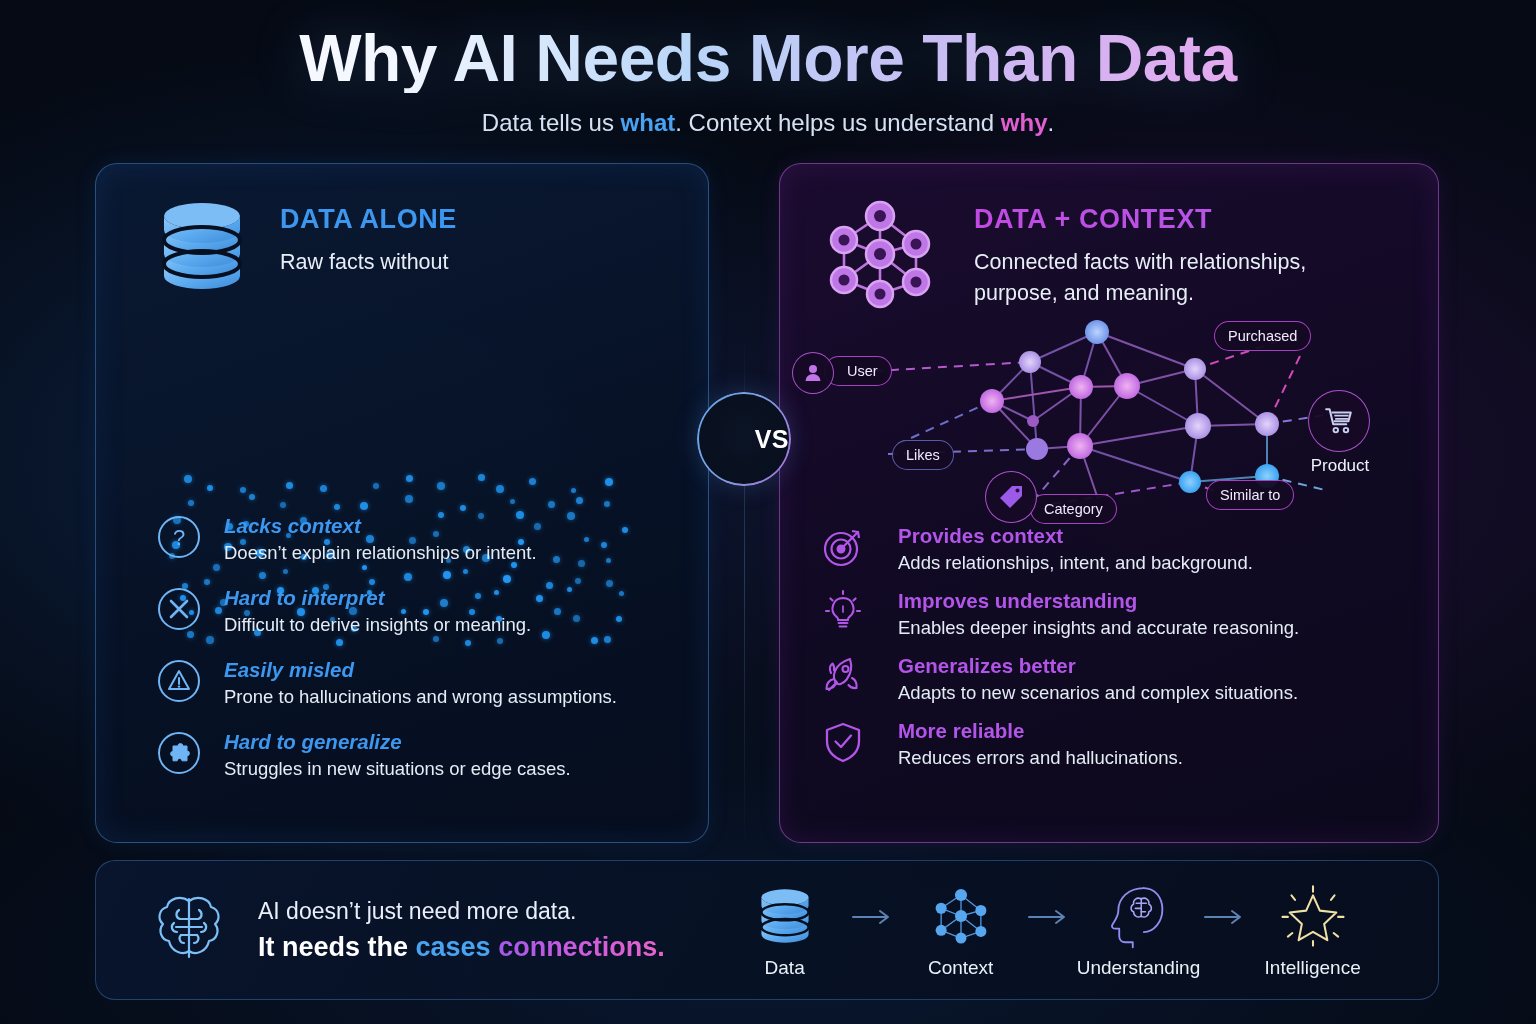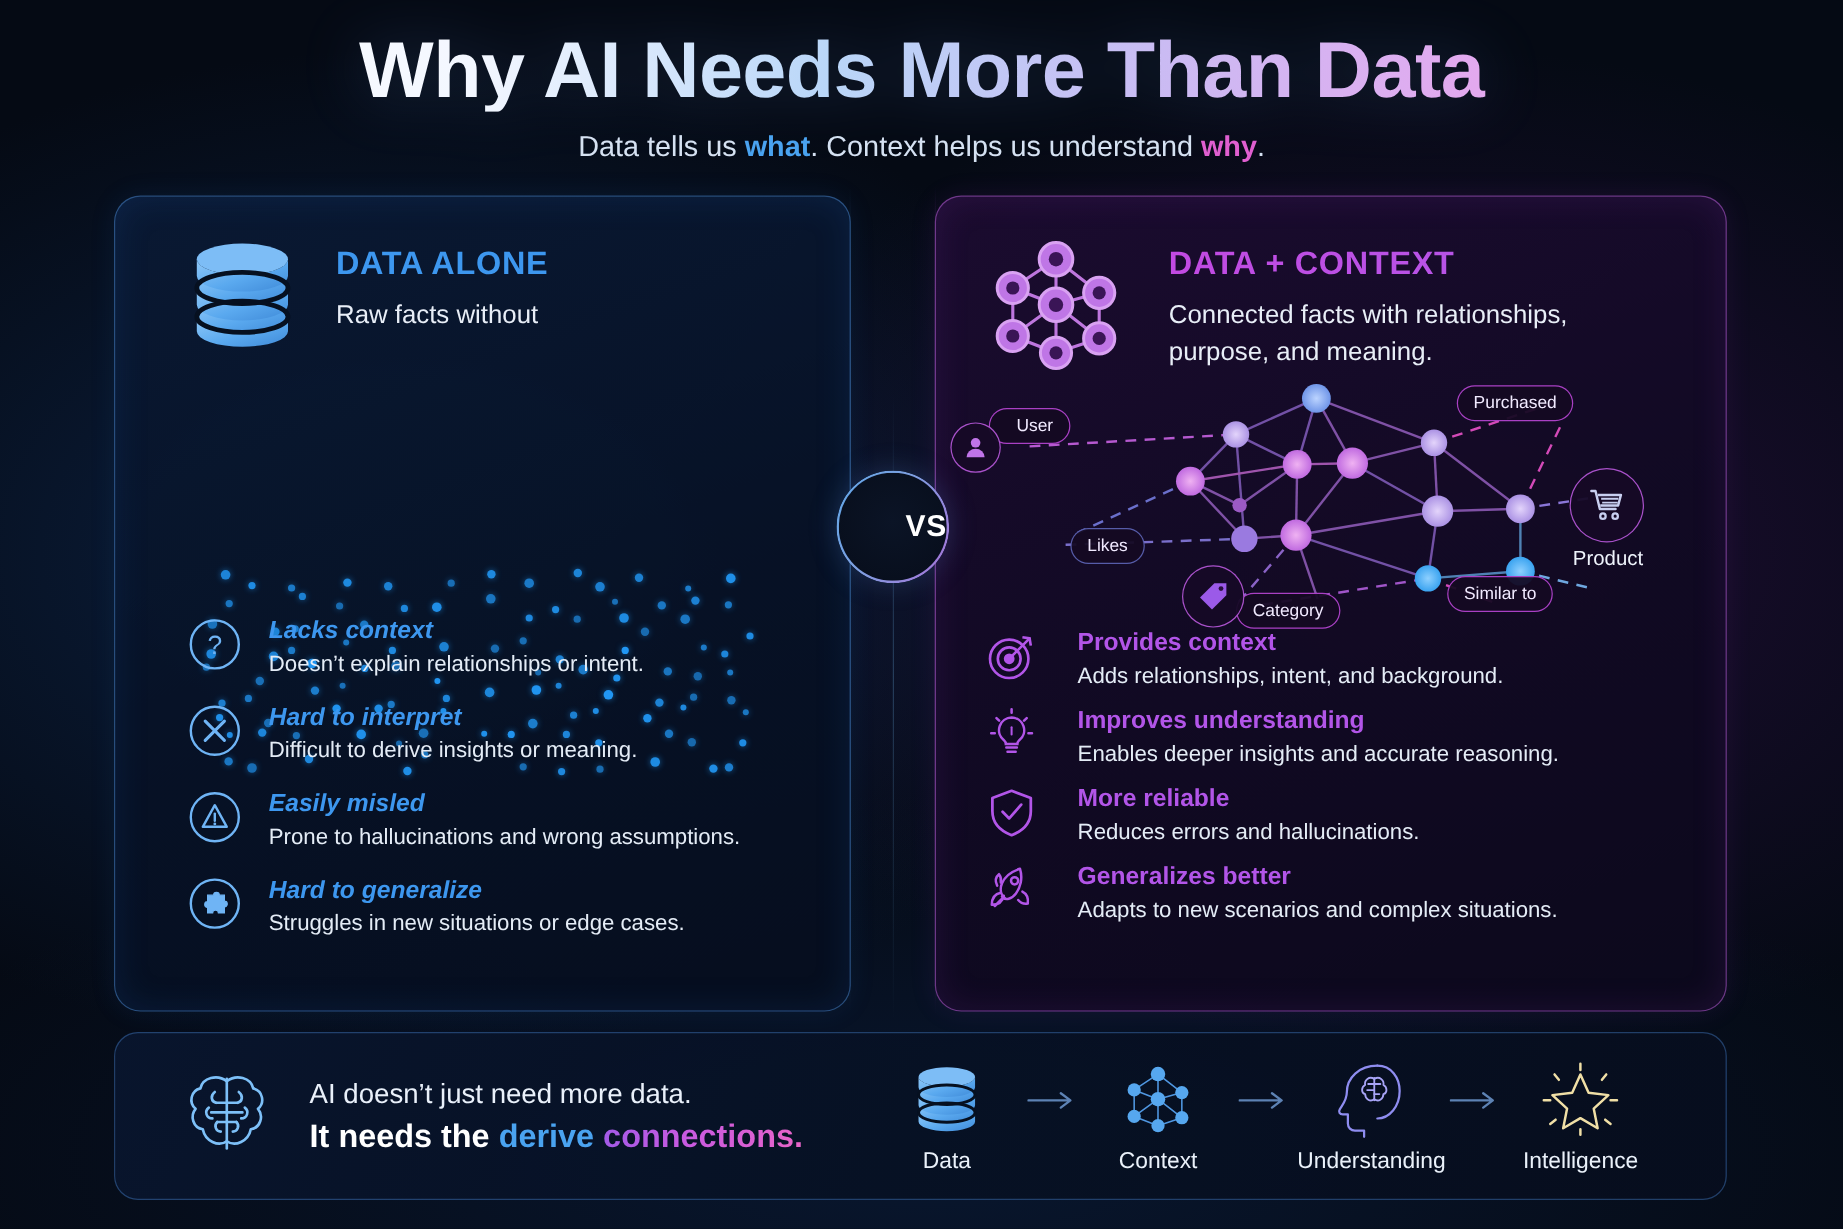--- a/index.html
+++ b/index.html
@@ -462,21 +462,21 @@
         <circle cx="410" cy="178" r="11" fill="url(#nc)"></circle>
       </g>
     </svg>
 
     <div class="nodecircle p" style="left:12px; top:48px; width:42px; height:42px; z-index:3;">
       <svg width="22" height="22" viewBox="0 0 22 22">
         <circle cx="11" cy="7" r="4" fill="#c074e8"></circle>
         <path d="M3.5 19 a7.5 7 0 0 1 15 0 Z" fill="#c074e8"></path>
       </svg>
     </div>
-    <div class="chip p" style="left:44px; top:36px; padding-left:22px; z-index:2;text-align:right;">
+    <div class="chip p" style="left:44px; top:52px; padding-left:22px; z-index:2;text-align:right;">
       <span>User</span>
     </div>
 
     <div class="chip p" style="left:434px; top:17px;">
       <span>Purchased</span>
     </div>
 
     <div class="chip b" style="left:112px; top:136px;">
       <span>Likes</span>
     </div>
@@ -537,44 +537,44 @@
         </svg>
       </span>
       <div class="bt">
         <h4>Improves understanding</h4>
         <p>Enables deeper insights and accurate reasoning.</p>
       </div>
     </div>
 
     <div class="bullet">
       <span class="bi">
-        <svg width="46" height="46" viewBox="0 0 46 46" fill="none" stroke="#b255e8" stroke-width="2.3" stroke-linecap="round" stroke-linejoin="round">
-          <path d="M23 5 L39 11 v11 c0 10 -7 16.5 -16 20 c-9 -3.5 -16 -10 -16 -20 V11 Z"></path>
-          <path d="M15.5 22.5 L21 28 L31 16.5"></path>
-        </svg>
-      </span>
-      <div class="bt">
-        <h4>More reliable</h4>
-        <p>Reduces errors and hallucinations.</p>
-      </div>
-    </div>
-
-    <div class="bullet">
-      <span class="bi">
         <svg width="46" height="46" viewBox="0 0 46 46" fill="none" stroke="#b255e8" stroke-width="2.1" stroke-linecap="round" stroke-linejoin="round">
           <path d="M18 30 C10 24 14 10 30 5 C35 21 21 36 15 28"></path>
           <circle cx="25.5" cy="15" r="3"></circle>
           <path d="M16.5 28.5 L9 36 M14 25 C9 26 6.5 30 6.5 35 c5 0 9 -2.5 10 -7.5"></path>
           <path d="M32 24 c4 2 5 6 4.5 10 -3 .5 -6 -.5 -8 -3"></path>
           <path d="M11 19 c-2 -4 -1 -7.5 1.5 -9.5 1.5 2 2 4.5 1.5 7"></path>
         </svg>
       </span>
       <div class="bt">
         <h4>Generalizes better</h4>
         <p>Adapts to new scenarios and complex situations.</p>
+      </div>
+    </div>
+
+    <div class="bullet">
+      <span class="bi">
+        <svg width="46" height="46" viewBox="0 0 46 46" fill="none" stroke="#b255e8" stroke-width="2.3" stroke-linecap="round" stroke-linejoin="round">
+          <path d="M23 5 L39 11 v11 c0 10 -7 16.5 -16 20 c-9 -3.5 -16 -10 -16 -20 V11 Z"></path>
+          <path d="M15.5 22.5 L21 28 L31 16.5"></path>
+        </svg>
+      </span>
+      <div class="bt">
+        <h4>More reliable</h4>
+        <p>Reduces errors and hallucinations.</p>
       </div>
     </div>
 
   </div>
 </div>
 
 <div class="bottom">
 
   <div class="bl">
     <span>
@@ -582,21 +582,21 @@
         <path d="M39 10 v58"></path>
         <path d="M39 12 C31 6 19 9 17 18 C9 20 7 30 13 35 C8 41 11 51 19 52 C21 62 32 67 39 62"></path>
         <path d="M39 12 C47 6 59 9 61 18 C69 20 71 30 65 35 C70 41 67 51 59 52 C57 62 46 67 39 62"></path>
         <path d="M29 21 C25 24 26 29 30 30 M24 34 C20 37 22 43 27 43 M31 46 C28 49 30 54 34 54"></path>
         <path d="M49 21 C53 24 52 29 48 30 M54 34 C58 37 56 43 51 43 M47 46 C50 49 48 54 44 54"></path>
         <path d="M30 30 L39 30 M39 38 L26 38 M39 46 L31 46 M48 30 L39 30 M39 38 L52 38 M39 46 L47 46"></path>
       </svg>
     </span>
     <div class="txt">
       <h3>AI doesn’t just need more data.</h3>
-      <h2><span>It needs the </span><span class="bblue">derive</span><span class="bgrad"> connections.</span></h2>
+      <h2><span>It needs the </span><span class="bblue">cases</span><span class="bgrad"> connections.</span></h2>
     </div>
   </div>
 
   <div class="flow">
 
     <div class="fstep">
       <div class="fic">
         <svg width="58" height="62" viewBox="0 0 92 100">
           <defs>
               <linearGradient id="dbg2" x1="0" y1="0" x2="1" y2="1">

